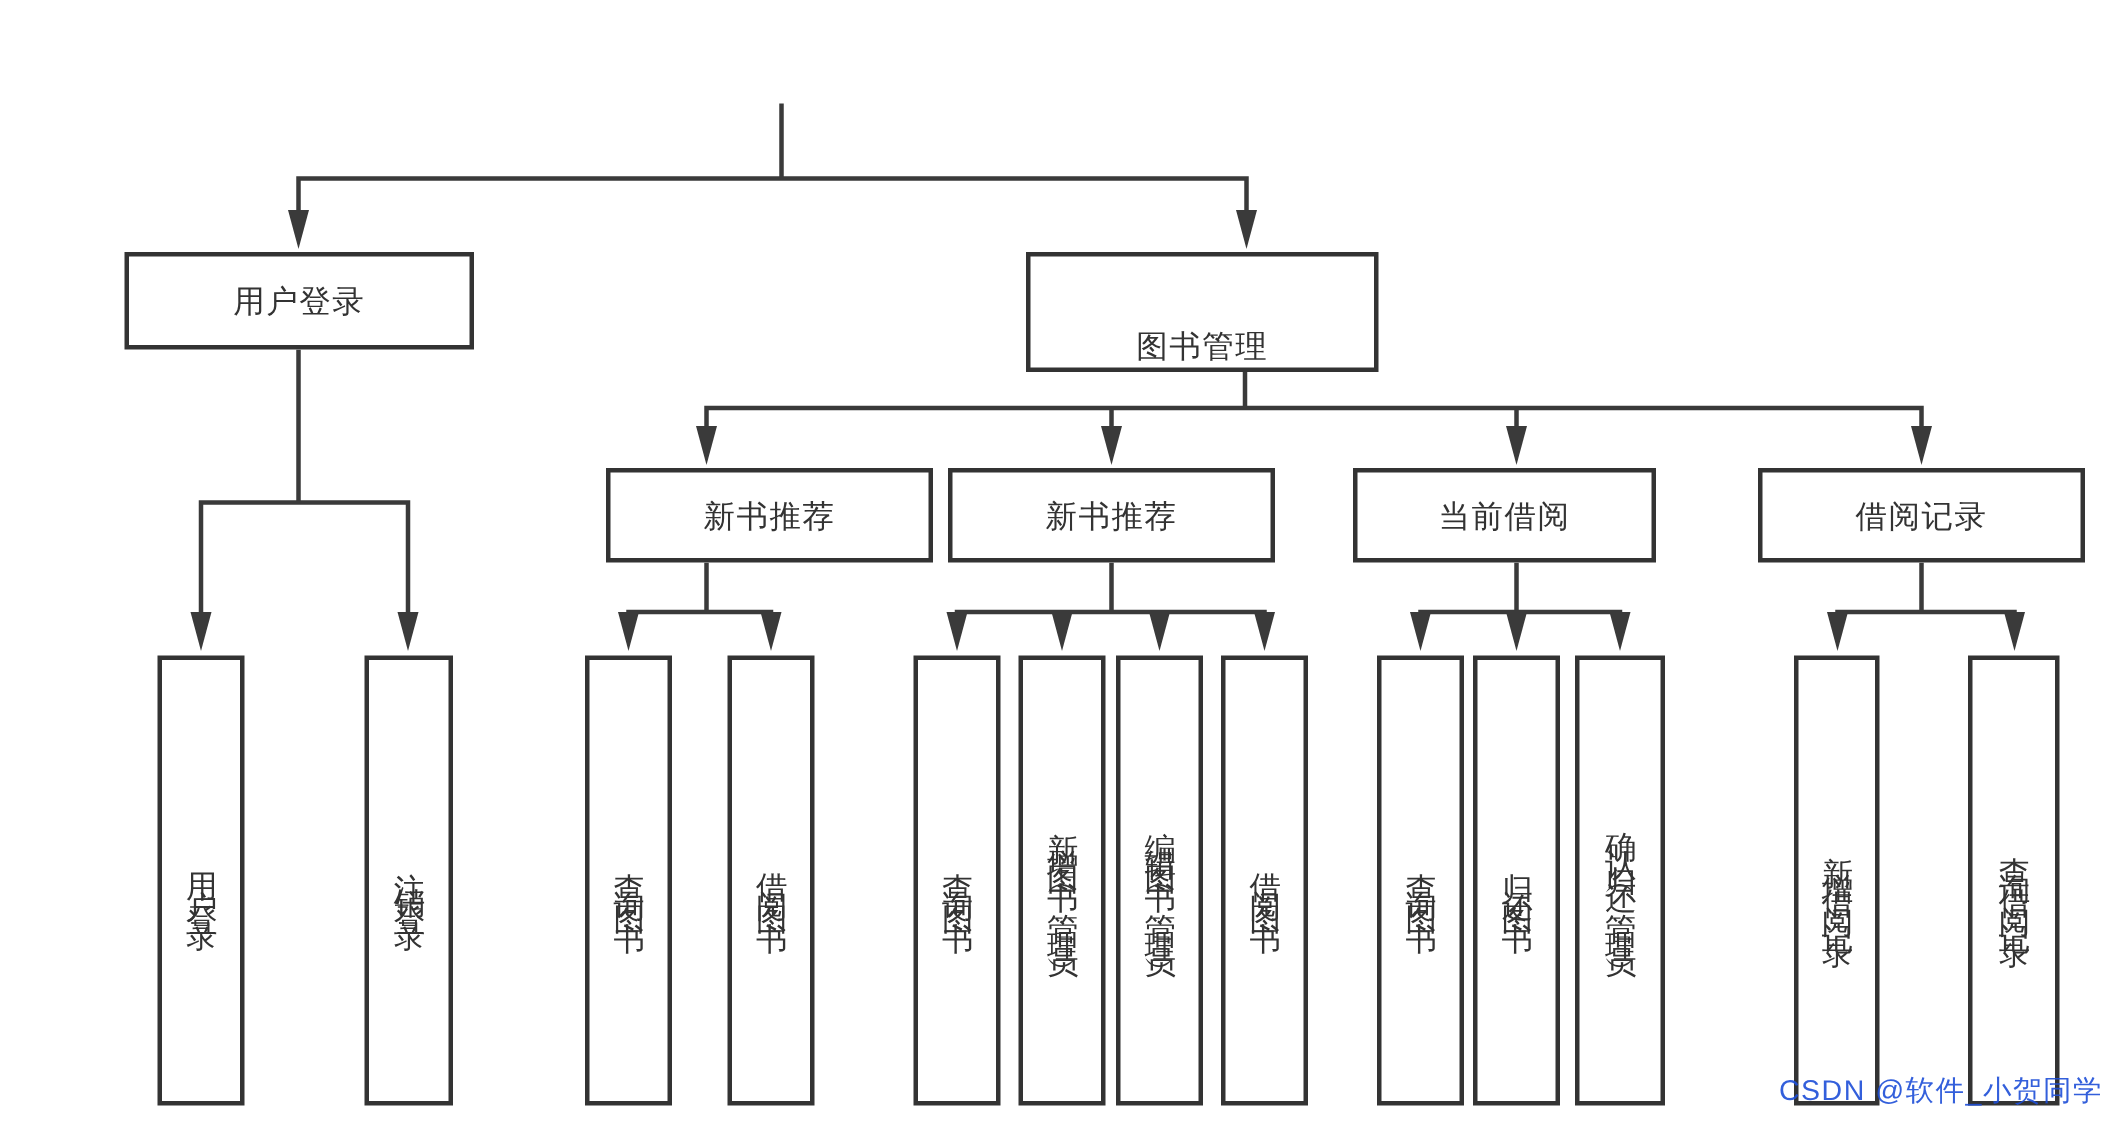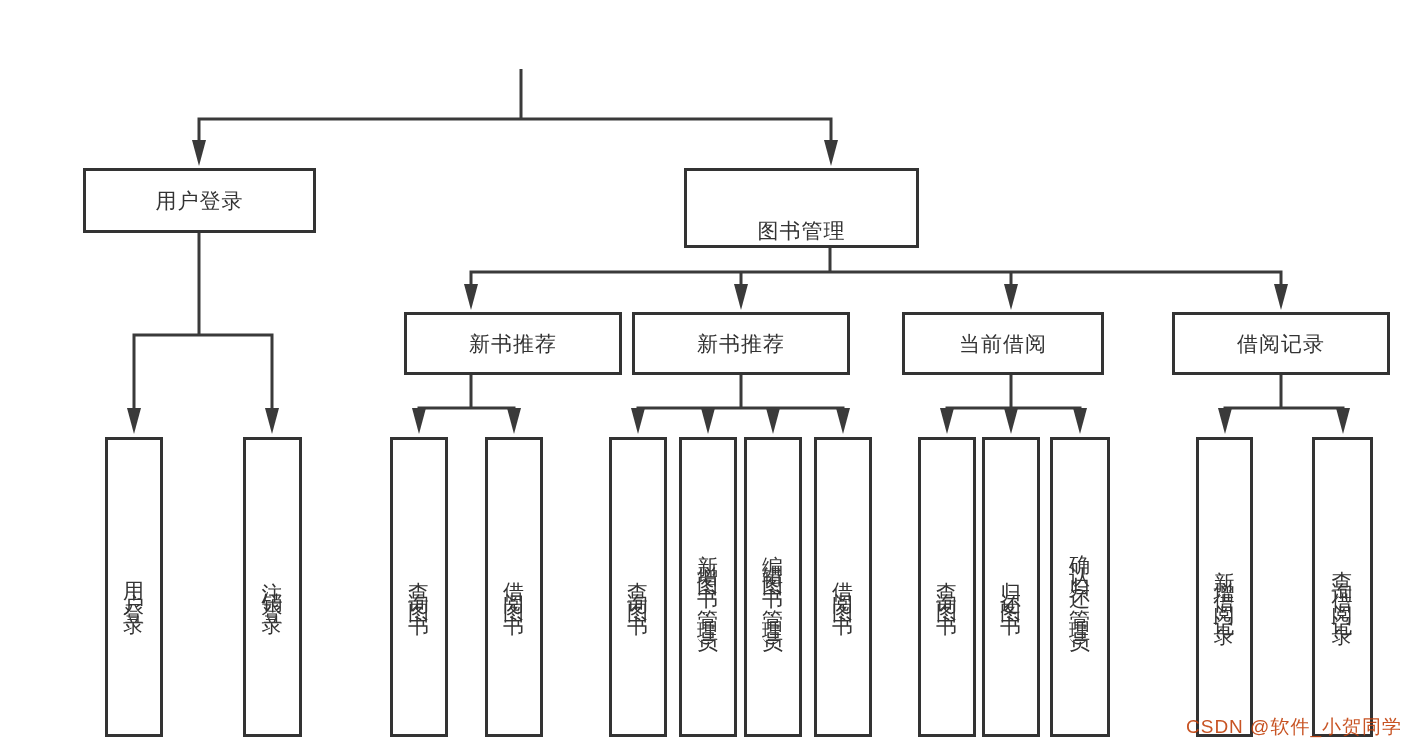--- a/index.html
+++ b/index.html
@@ -63,21 +63,21 @@
   #l-cb0 { left: 918px;  width: 58px; }
   #l-cb1 { left: 982px;  width: 58px; }
   #l-cb2 { left: 1050px; width: 60px; }
   #l-br0 { left: 1196px; width: 57px; }
   #l-br1 { left: 1312px; width: 61px; }
   #watermark {
     position: absolute;
     left: 1186px;
     top: 714px;
     font-size: 19px;
-    color: #c2410c;
+    color: #1d4ed8;
     opacity: 0.9;
     white-space: nowrap;
     z-index: 5;
     letter-spacing: 1px;
   }
 </style>
 </head>
 <body>
 
 <div id="canvas">

